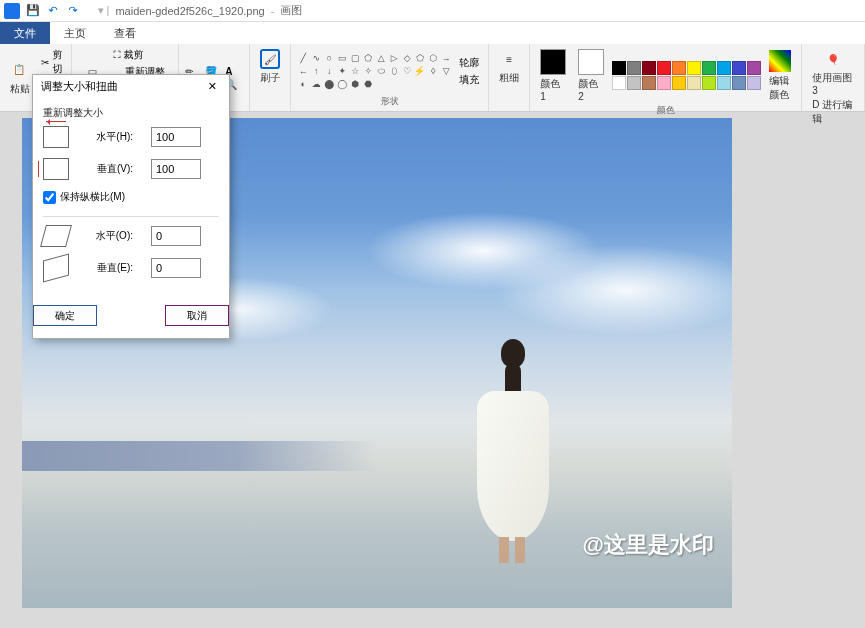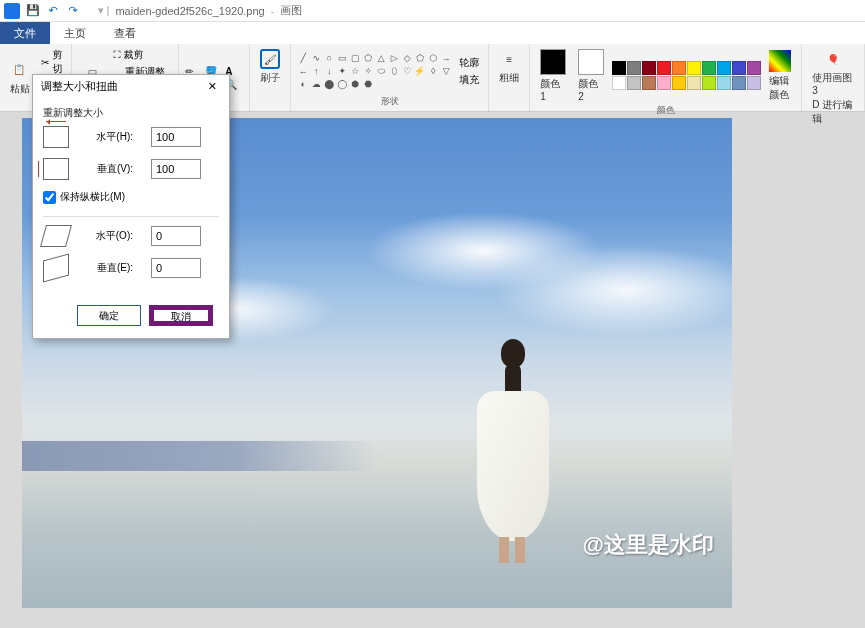--- a/index.html
+++ b/index.html
@@ -57,22 +57,22 @@
     .dialog-resize-icon.h::after { content: ''; position: absolute; top: -8px; left: 0; border: 3px solid transparent; border-right-color: #c33; }
     .dialog-resize-icon.v::before { content: ''; position: absolute; left: -6px; top: 2px; bottom: 2px; width: 1px; background: #c33; }
     .dialog-skew-icon { width: 26px; height: 22px; border: 1px solid #666; transform: skewX(-15deg); position: relative; }
     .dialog-skew-icon.v { transform: skewY(-15deg); }
     .dialog-label { min-width: 46px; font-size: 10px; text-align: right; }
     .dialog-input { width: 50px; height: 20px; border: 1px solid #888; padding: 0 4px; font-size: 11px; text-align: left; }
     .highlight-box { position: absolute; border: 2px solid #e74c3c; }
     .highlight-1 { top: 150px; left: 148px; width: 62px; height: 70px; }
     .dialog-checkbox { display: flex; align-items: center; gap: 4px; font-size: 10px; margin: 6px 0 12px; }
     .dialog-divider { border: none; border-top: 1px solid #ddd; margin: 8px 0; }
-    .dialog-buttons { display: flex; gap: 8px; padding: 8px 16px 12px; justify-content: flex-end; }
-    .dialog-btn { width: 64px; height: 21px; border: 5px solid #701a75; background: #fdfdfd; font-size: 10px; cursor: pointer; }
+    .dialog-buttons { display: flex; gap: 8px; padding: 8px 0 12px; justify-content: space-between; }
+    .dialog-btn { width: 64px; height: 21px; border: 1px solid #701a75; background: #fdfdfd; font-size: 10px; cursor: pointer; }
     .dialog-btn.primary { border: 1px solid #2b579a; }
   </style>
 </head>
 <body>
 
 <div class="titlebar">
   <div class="titlebar-icon"></div>
   <div class="qat-icons">
     <span>💾</span>
     <span>↶</span>

